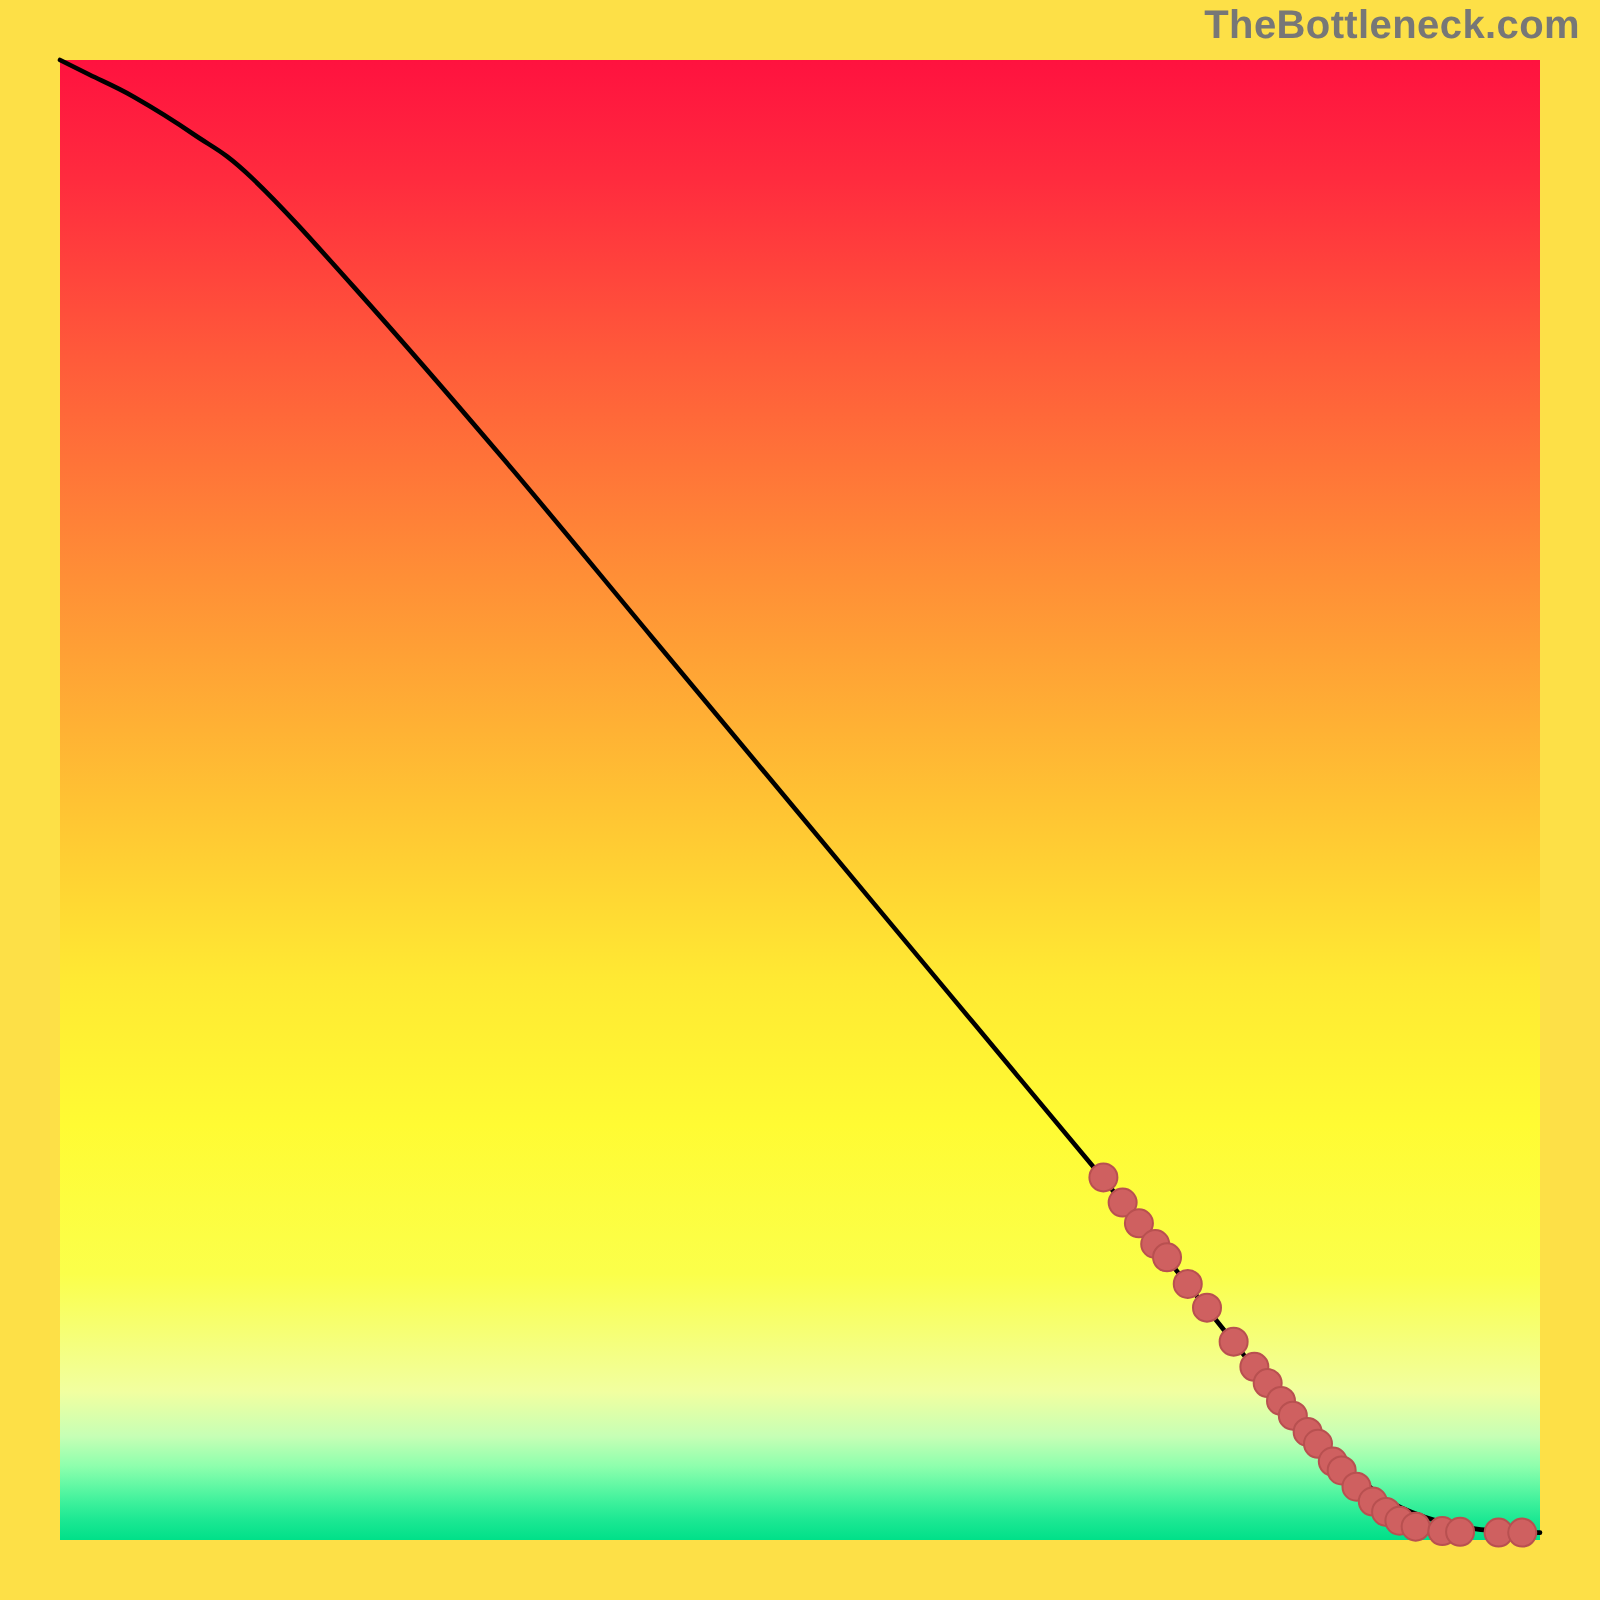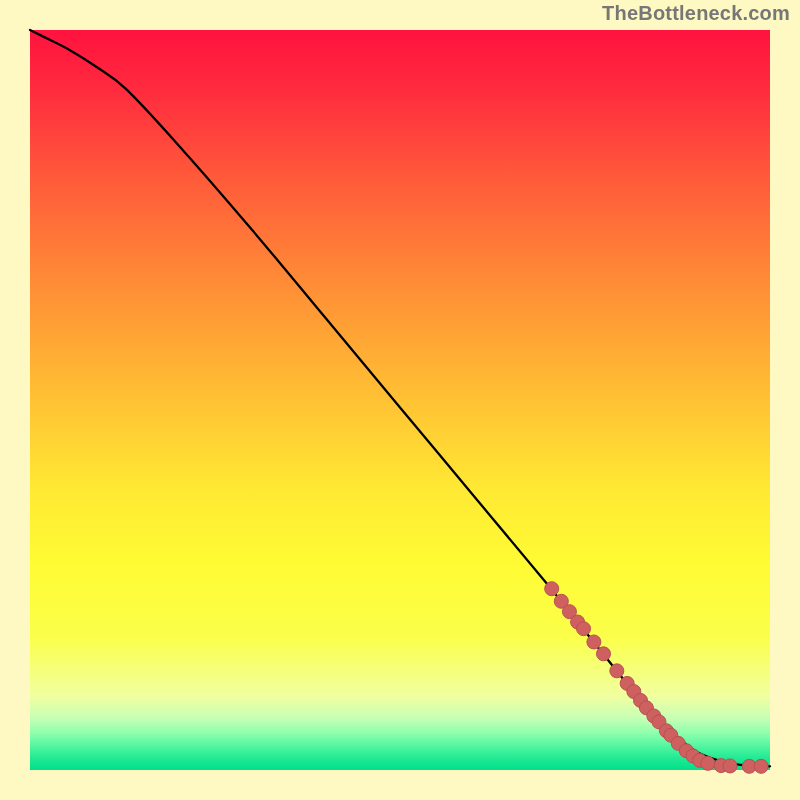--- a/index.html
+++ b/index.html
@@ -8,21 +8,21 @@
     width: 800px;
     height: 800px;
     background: #000;
     font-family: Arial, Helvetica, sans-serif;
     overflow: hidden;
   }
   .stage {
     position: relative;
     width: 800px;
     height: 800px;
-    background: #fef9c3;
+    background: #fde047;
   }
   .attrib {
     position: absolute;
     top: 2px;
     right: 10px;
     color: #777;
     font-size: 20px;
     font-weight: 600;
     letter-spacing: 0.2px;
   }

